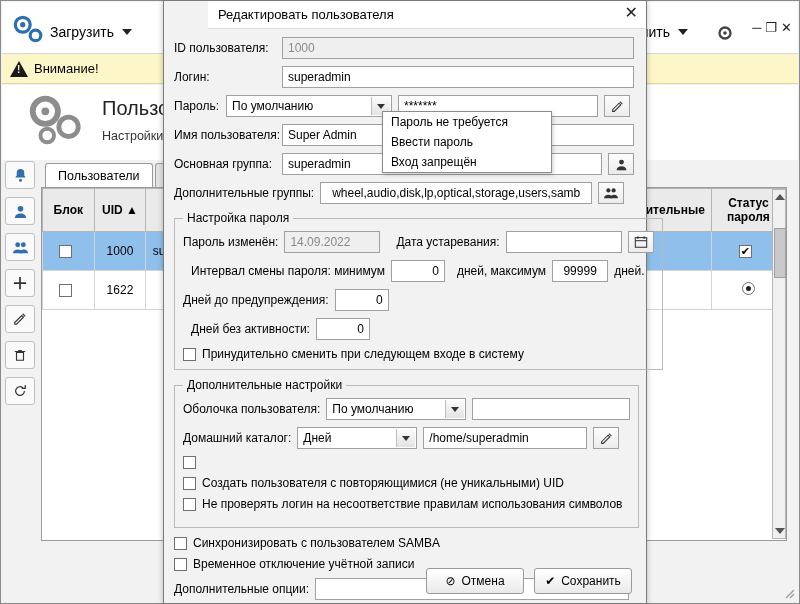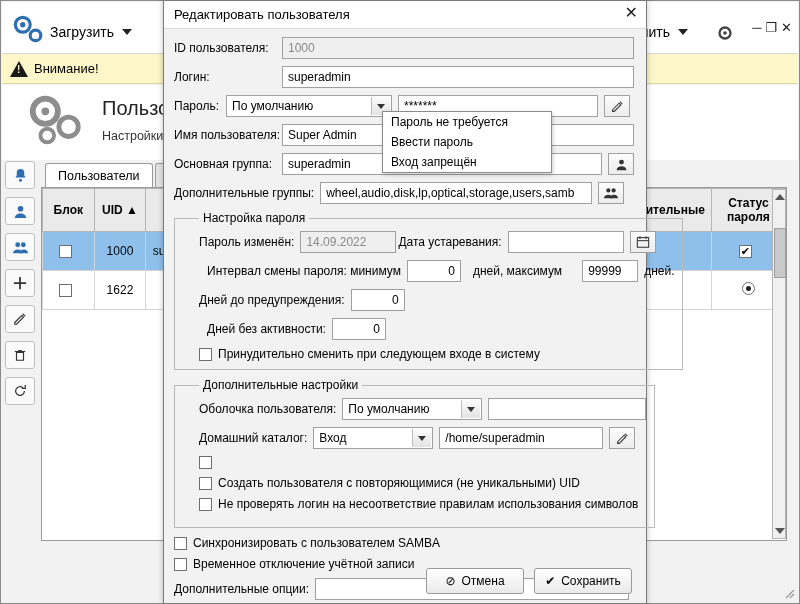--- a/index.html
+++ b/index.html
@@ -257,20 +257,21 @@
   .dialog-title {
     position: relative;
     height: 28px;
     background: #ffffff;
     border-bottom: 1px solid #dcdcdc;
     display: flex;
     align-items: center;
     padding-left: 10px;
     font-size: 13px;
     box-sizing: border-box;
+    margin-left: 44px;
   }
   .dialog-close {
     position: absolute;
     right: 8px; top: 4px;
     font-size: 16px;
     line-height: 16px;
     color: #222;
     cursor: default;
   }
   .dialog-body {
@@ -349,21 +350,21 @@
     font-size: 12px;
     box-shadow: 1px 2px 4px rgba(0,0,0,0.2);
   }
   .dropdown-list div {
     padding: 3px 8px;
     cursor: default;
   }
   fieldset.grp {
     border: 1px solid #b9b9b9;
     margin: 4px 0 8px 0;
-    padding: 6px 8px 8px 24px;
+    padding: 6px 8px 8px 8px;
     box-sizing: border-box;
   }
   fieldset.grp legend {
     font-size: 12px;
     padding: 0 4px;
   }
   .chk {
     width: 13px; height: 13px;
     border: 1px solid #6f6f6f;
     background: #fff;
@@ -628,53 +629,53 @@
       <div class="iconbtn" style="margin-left:6px">
         <svg viewBox="0 0 16 16" width="13" height="13">
             <circle cx="8" cy="5" r="3" fill="#333"></circle>
             <path d="M2 15c0-3.3 2.7-5 6-5s6 1.7 6 5z" fill="#333"></path>
           </svg>
       </div>
     </div>
 
     <div class="row">
       <label class="lbl nowrap">Дополнительные группы:</label>
-      <input class="txt" style="width: 272px; margin-left: 6px;" value="wheel,audio,disk,lp,optical,storage,users,samb">
+      <input class="txt" style="width: 272px; margin-left: 6px; text-align: center;" value="wheel,audio,disk,lp,optical,storage,users,samb">
       <div class="iconbtn" style="margin-left:6px">
         <svg viewBox="0 0 16 16" width="14" height="14">
             <circle cx="5" cy="5" r="2.4" fill="#333"></circle>
             <circle cx="11" cy="5" r="2.4" fill="#333"></circle>
             <path d="M0 14c0-2.6 2.2-4 5-4s5 1.4 5 4z" fill="#333"></path>
             <path d="M7 14c0-2.6 2-4 4.5-4S16 11.4 16 14z" fill="#333"></path>
           </svg>
       </div>
     </div>
 
     <fieldset class="grp">
       <legend>Настройка пароля</legend>
 
       <div class="row">
         <label class="lbl nowrap">Пароль изменён:</label>
         <input class="txt disabled" style="width: 96px; margin-left: 6px;" readonly="" value="14.09.2022">
-        <label class="lbl nowrap" style="margin-left:2px">Дата устаревания:</label>
+        <label class="lbl nowrap" style="margin-left:16px">Дата устаревания:</label>
         <input class="txt" style="width: 116px; margin-left: 6px;" value="">
         <div class="iconbtn" style="margin-left:6px">
           <svg viewBox="0 0 16 16" width="14" height="14">
               <rect x="1.5" y="3" width="13" height="11" fill="none" stroke="#333" stroke-width="1.2"></rect>
               <path d="M1.5 6.5h13" stroke="#333" stroke-width="1.2"></path>
               <path d="M4.5 1.5v3M11.5 1.5v3" stroke="#333" stroke-width="1.2"></path>
             </svg>
         </div>
       </div>
 
       <div class="row">
         <label class="lbl nowrap" style="margin-left:8px">Интервал смены пароля: минимум</label>
         <input class="txt" style="width: 54px; margin-left: 6px; text-align: right;" value="0">
         <label class="lbl nowrap" style="margin-left:12px">дней,  максимум</label>
-        <input class="txt" style="width: 56px; margin-left: 20px; text-align: left;" value="99999">
+        <input class="txt" style="width: 56px; margin-left: 6px; text-align: center;" value="99999">
         <label class="lbl nowrap" style="margin-left:6px">дней.</label>
       </div>
 
       <div class="row">
         <label class="lbl nowrap" style="">Дней до предупреждения:</label>
         <input class="txt" style="width: 54px; margin-left: 6px; text-align: right;" value="0">
       </div>
 
       <div class="row">
         <label class="lbl nowrap" style="margin-left:8px">Дней без активности:</label>
@@ -697,21 +698,21 @@
           <span class="arrow-box">
               <i></i>
             </span>
         </div>
         <input class="txt" style="width: 158px; margin-left: 6px;" value="">
       </div>
 
       <div class="row">
         <label class="lbl nowrap">Домашний каталог:</label>
         <div class="combo" style="width:120px;margin-left:6px">
-          <span>Вход</span>
+          <span>Дней</span>
           <span class="arrow-box">
               <i></i>
             </span>
         </div>
         <input class="txt" style="width: 164px; margin-left: 6px;" value="/home/superadmin">
         <div class="iconbtn" style="margin-left:6px">
           <svg viewBox="0 0 16 16" width="13" height="13">
               <path d="M2 12l8-8 2 2-8 8H2z" fill="none" stroke="#333" stroke-width="1.3"></path>
               <path d="M11 2l3 3" stroke="#333" stroke-width="1.3"></path>
             </svg>

